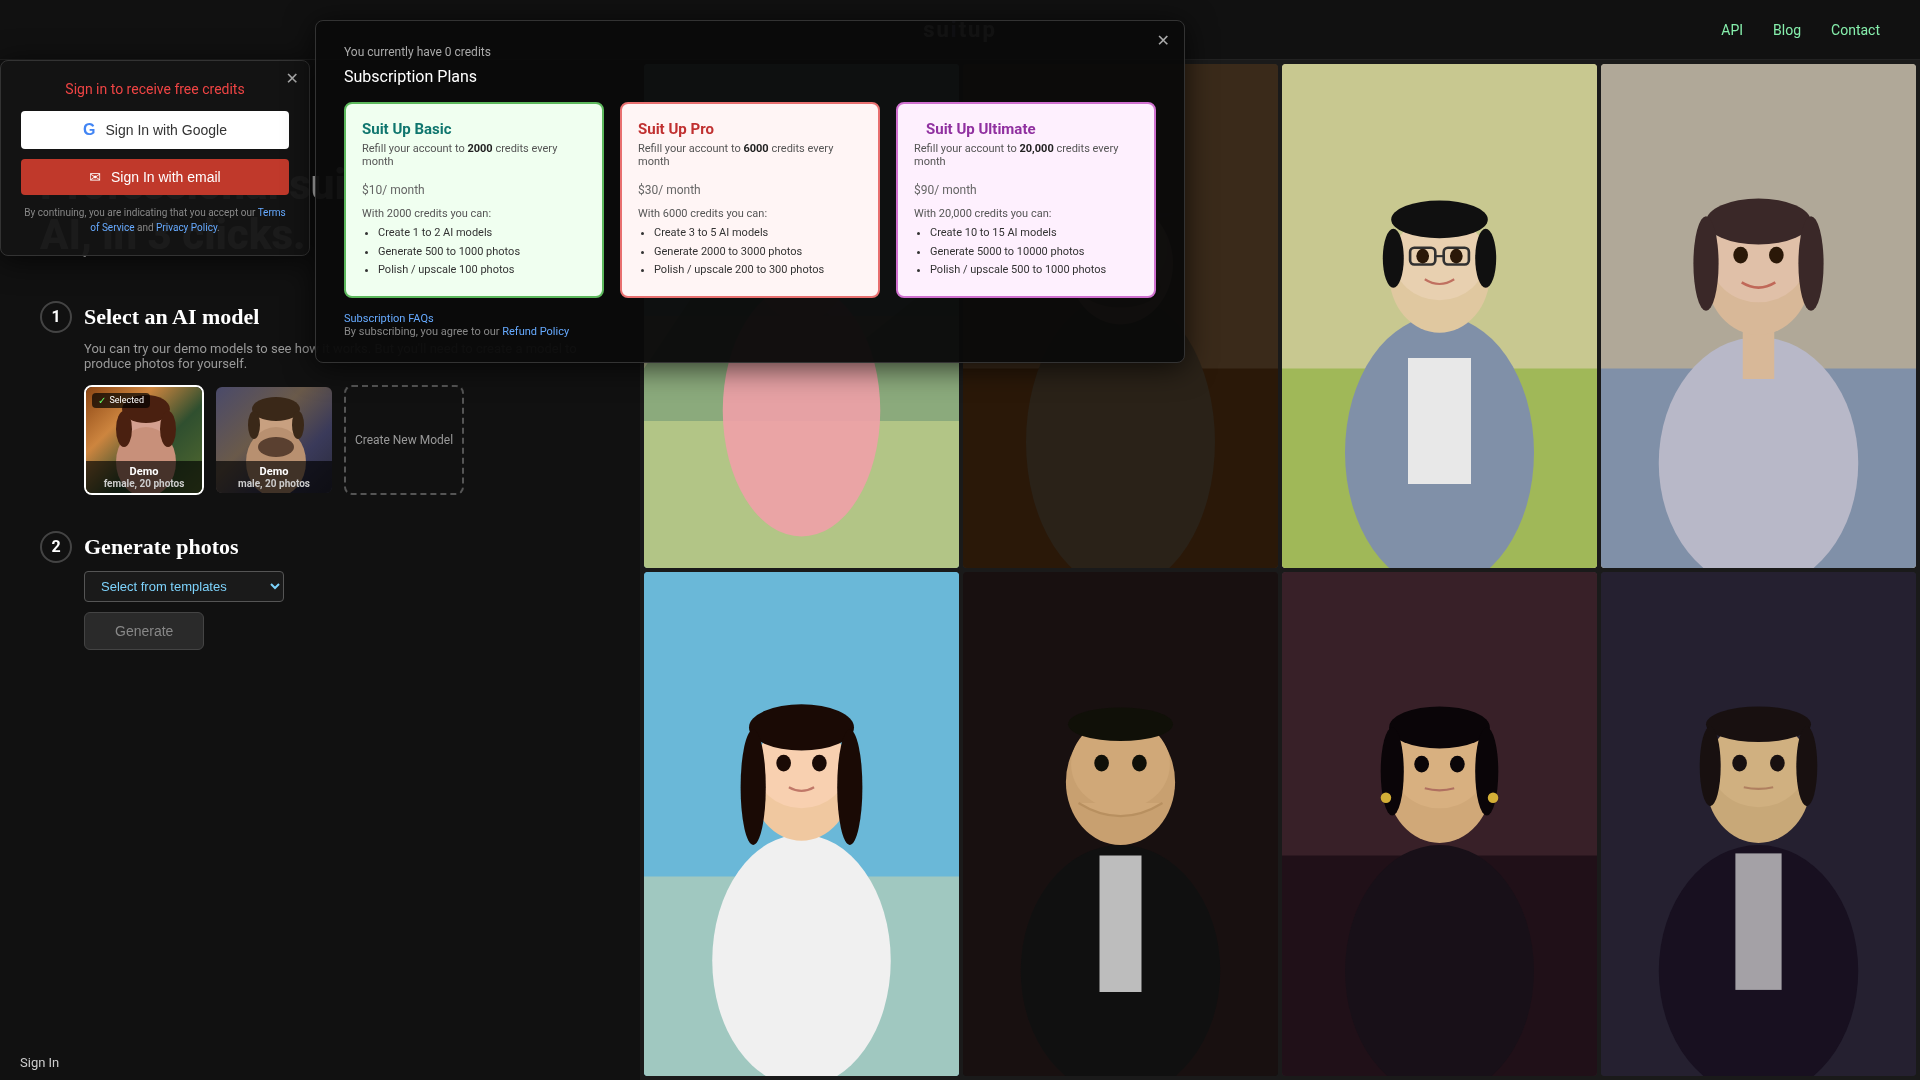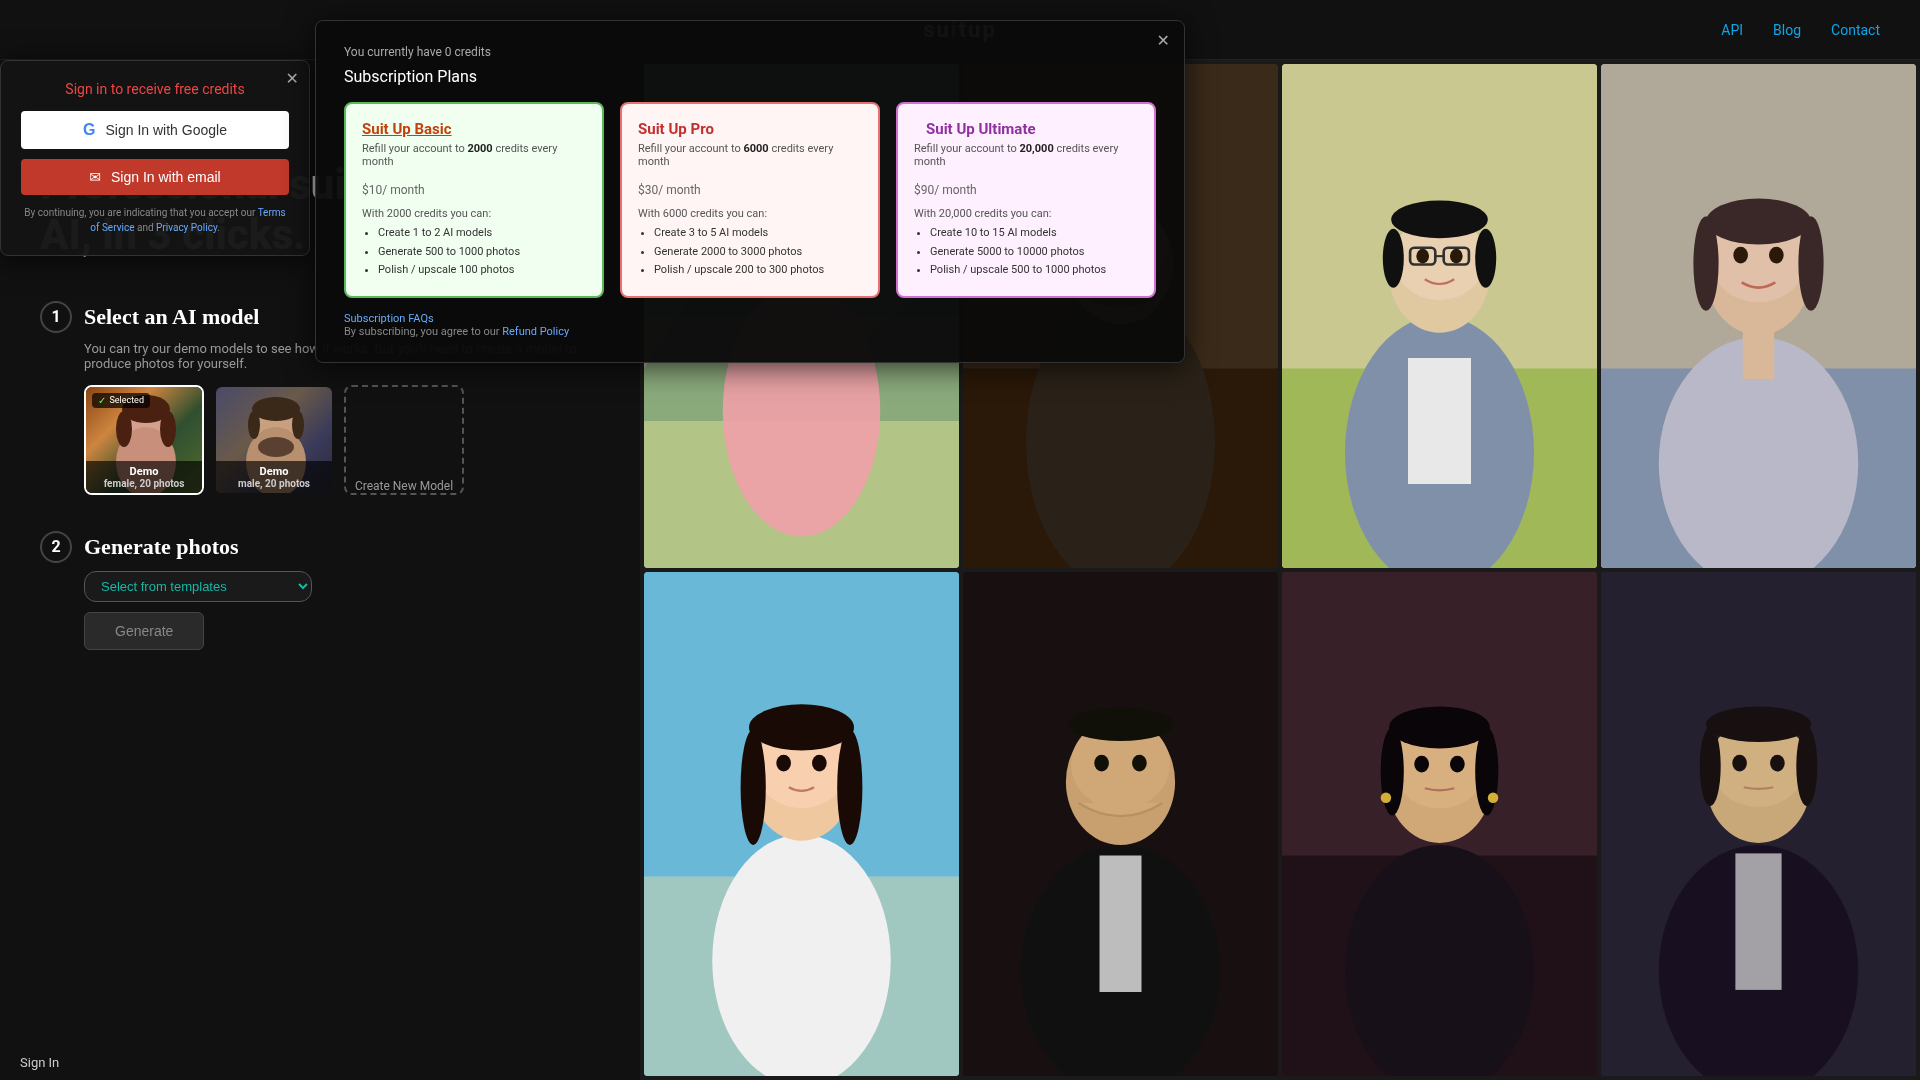--- a/index.html
+++ b/index.html
@@ -34,21 +34,21 @@
       letter-spacing: 2px;
     }
     .navbar-logo span { color: #fff; }
     .navbar-logo .logo-icon { color: #a0a0ff; }
     .navbar-links {
       display: flex;
       gap: 30px;
       align-items: center;
     }
     .navbar-links a {
-      color: #0ea5e9;
+      color: #86efac;
       text-decoration: none;
       font-size: 14px;
     }
 
     
     .main-layout {
       display: flex;
       padding-top: 60px;
       min-height: 1080px;
     }
@@ -177,21 +177,21 @@
       color: #222;
     }
     .plan-card.basic { border: 2px solid #5cb85c; background: #f0fff0; }
     .plan-card.pro { border: 2px solid #e87070; background: #fff5f5; }
     .plan-card.ultimate { border: 2px solid #d070d0; background: #fef0fe; }
     .plan-name {
       font-size: 15px;
       font-weight: 700;
       margin-bottom: 4px;
     }
-    .plan-card.basic .plan-name { color: #c2410c; text-decoration: underline; }
+    .plan-card.basic .plan-name { color: #0f766e; }
     .plan-card.pro .plan-name { color: #c03030; }
     .plan-card.ultimate .plan-name { color: #9030a0; margin-left: 12px; }
     .plan-desc {
       font-size: 11px;
       color: #555;
       margin-bottom: 6px;
     }
     .plan-desc strong { color: #222; }
     .plan-price {
       font-size: 22px;
@@ -335,42 +335,42 @@
       align-items: center;
       gap: 3px;
     }
     .selected-check { color: #6f6; font-size: 10px; }
     .create-new-card {
       width: 120px;
       height: 110px;
       border-radius: 8px;
       border: 2px dashed #555;
       display: flex;
-      align-items: flex-end;
+      align-items: center;
       justify-content: center;
       text-align: center;
       color: #999;
       font-size: 12px;
       cursor: pointer;
       flex-shrink: 0;
       background: transparent;
     }
 
     
     .template-select {
       padding-left: 44px;
     }
     .template-select select {
       background: #1a1a1a;
-      color: #14b8a6;
+      color: #7dd3fc;
       border: 1px solid #555;
-      border-radius: 12px;
+      border-radius: 4px;
       padding: 6px 12px;
       font-size: 13px;
-      width: 228px;
+      width: 200px;
       cursor: pointer;
     }
     .generate-btn {
       margin-top: 10px;
       margin-left: 44px;
       background: #2a2a2a;
       border: 1px solid #444;
       color: #888;
       padding: 10px 30px;
       border-radius: 6px;

